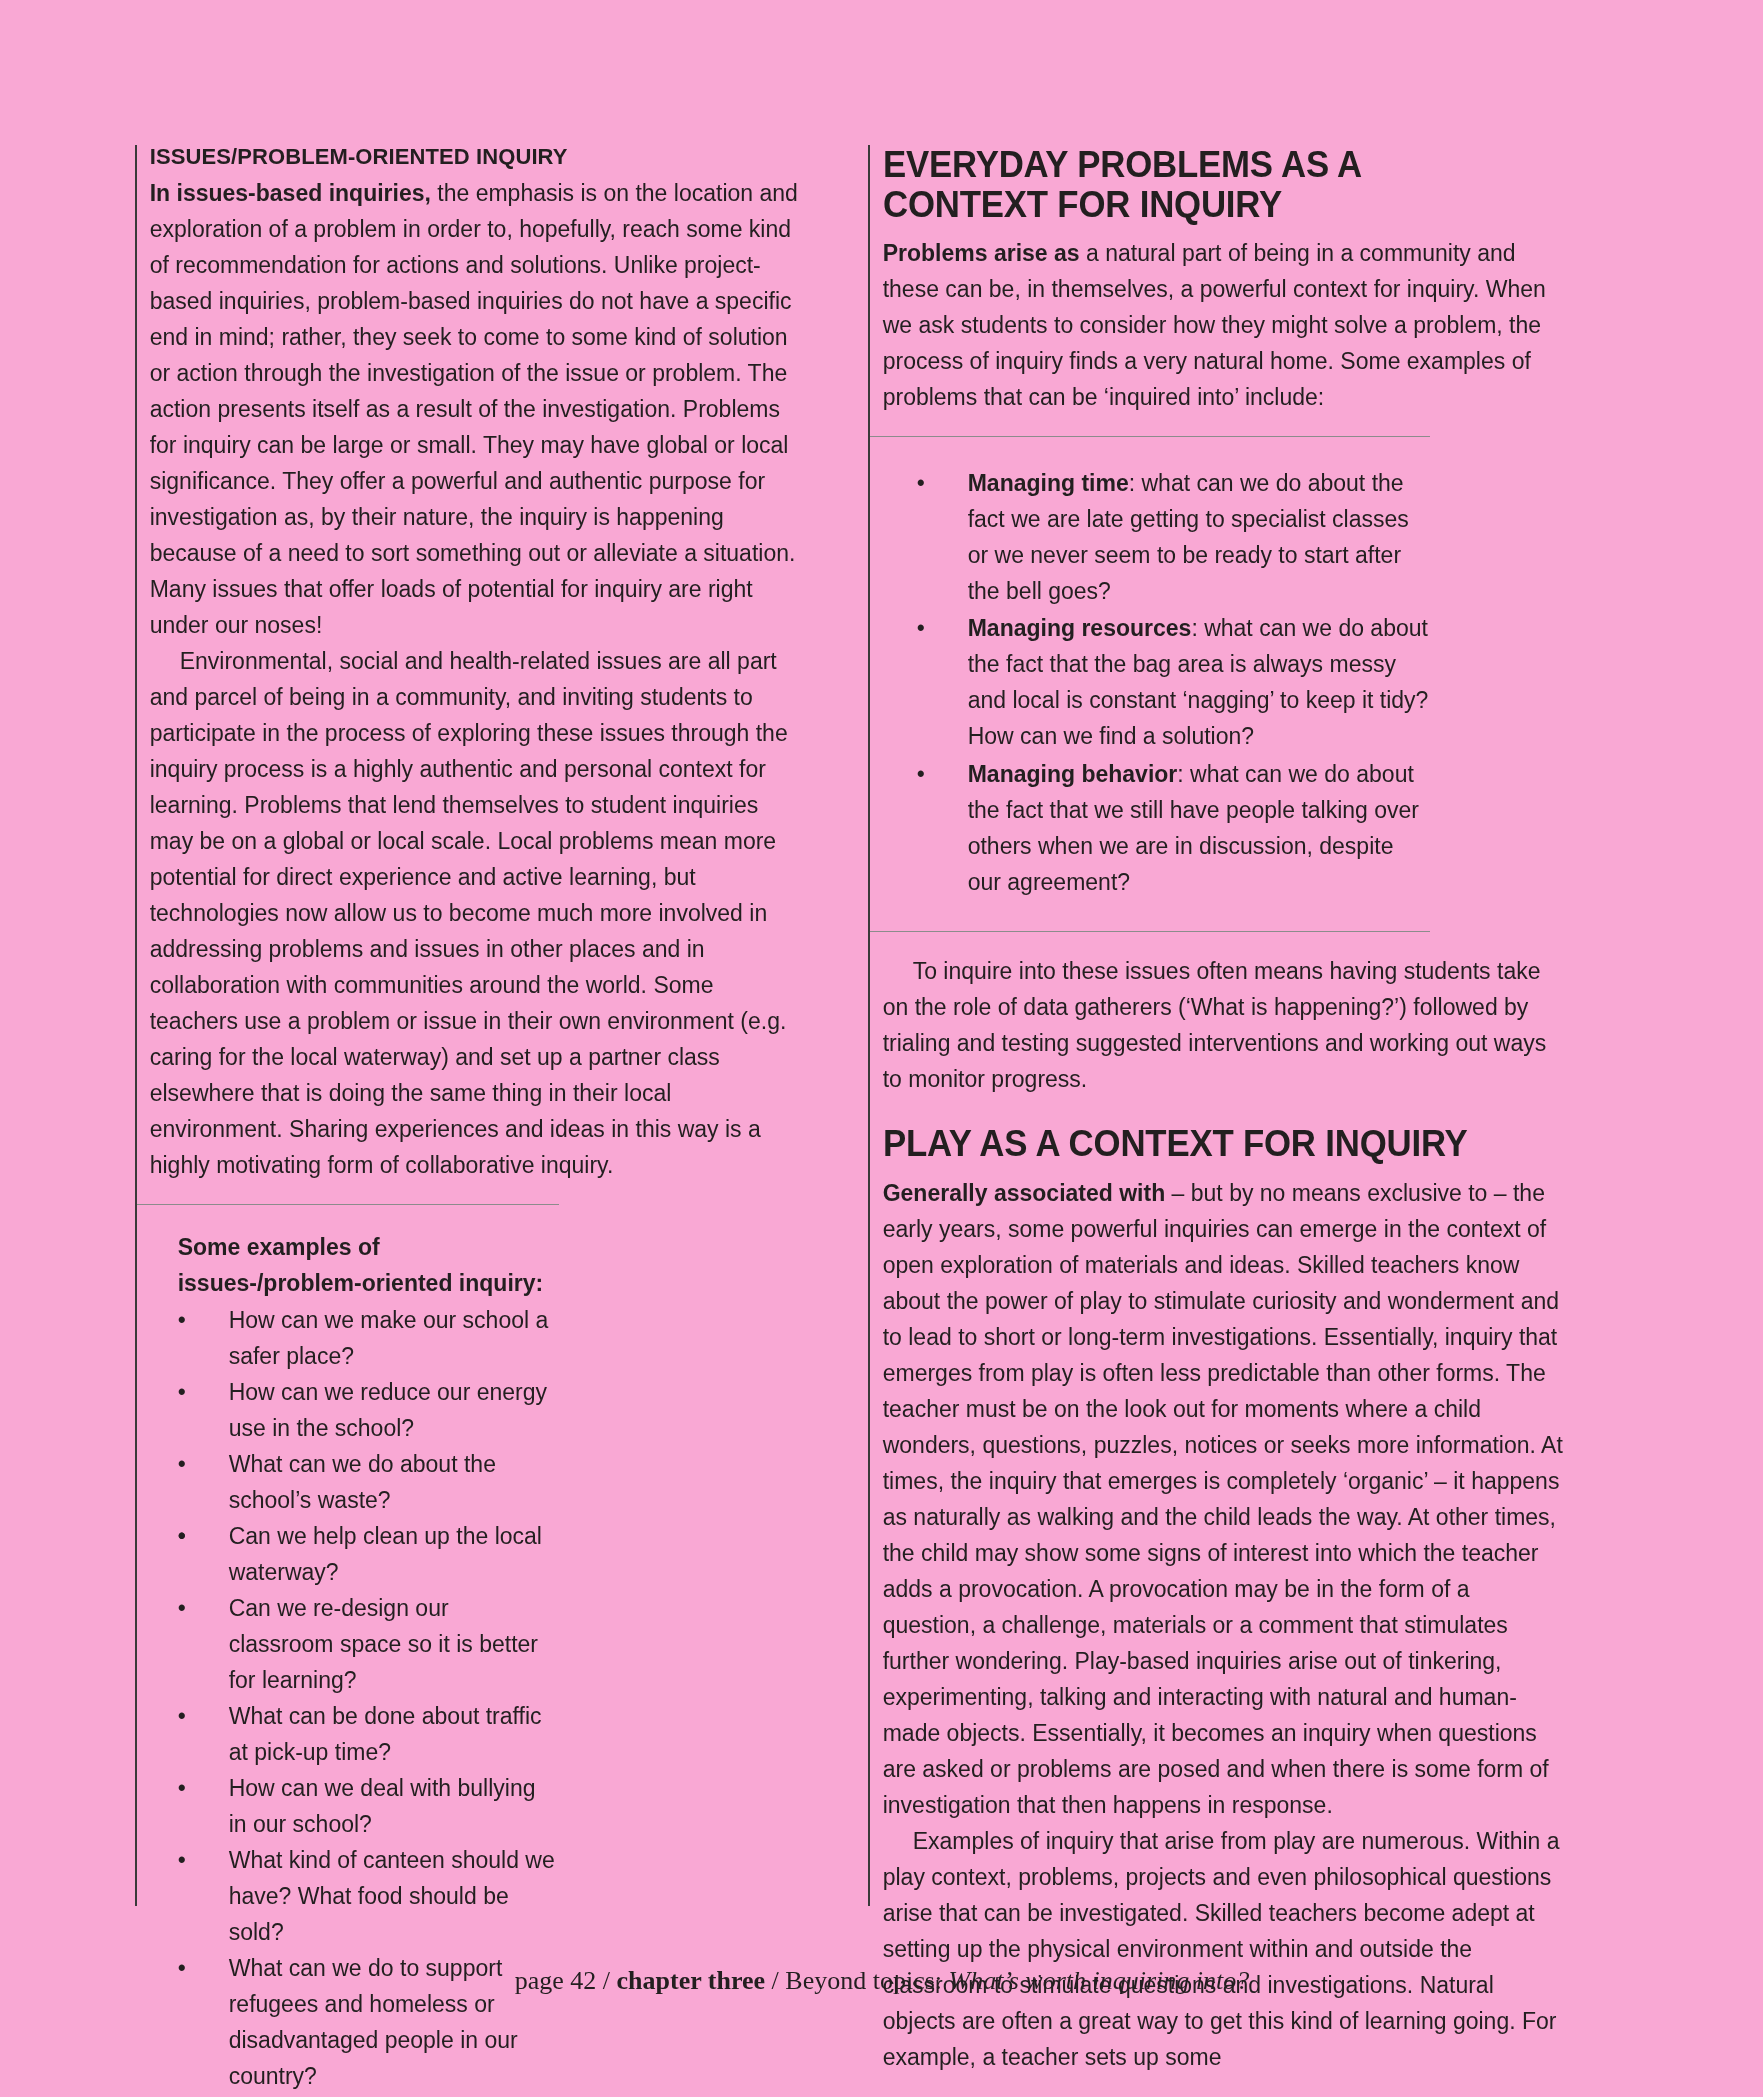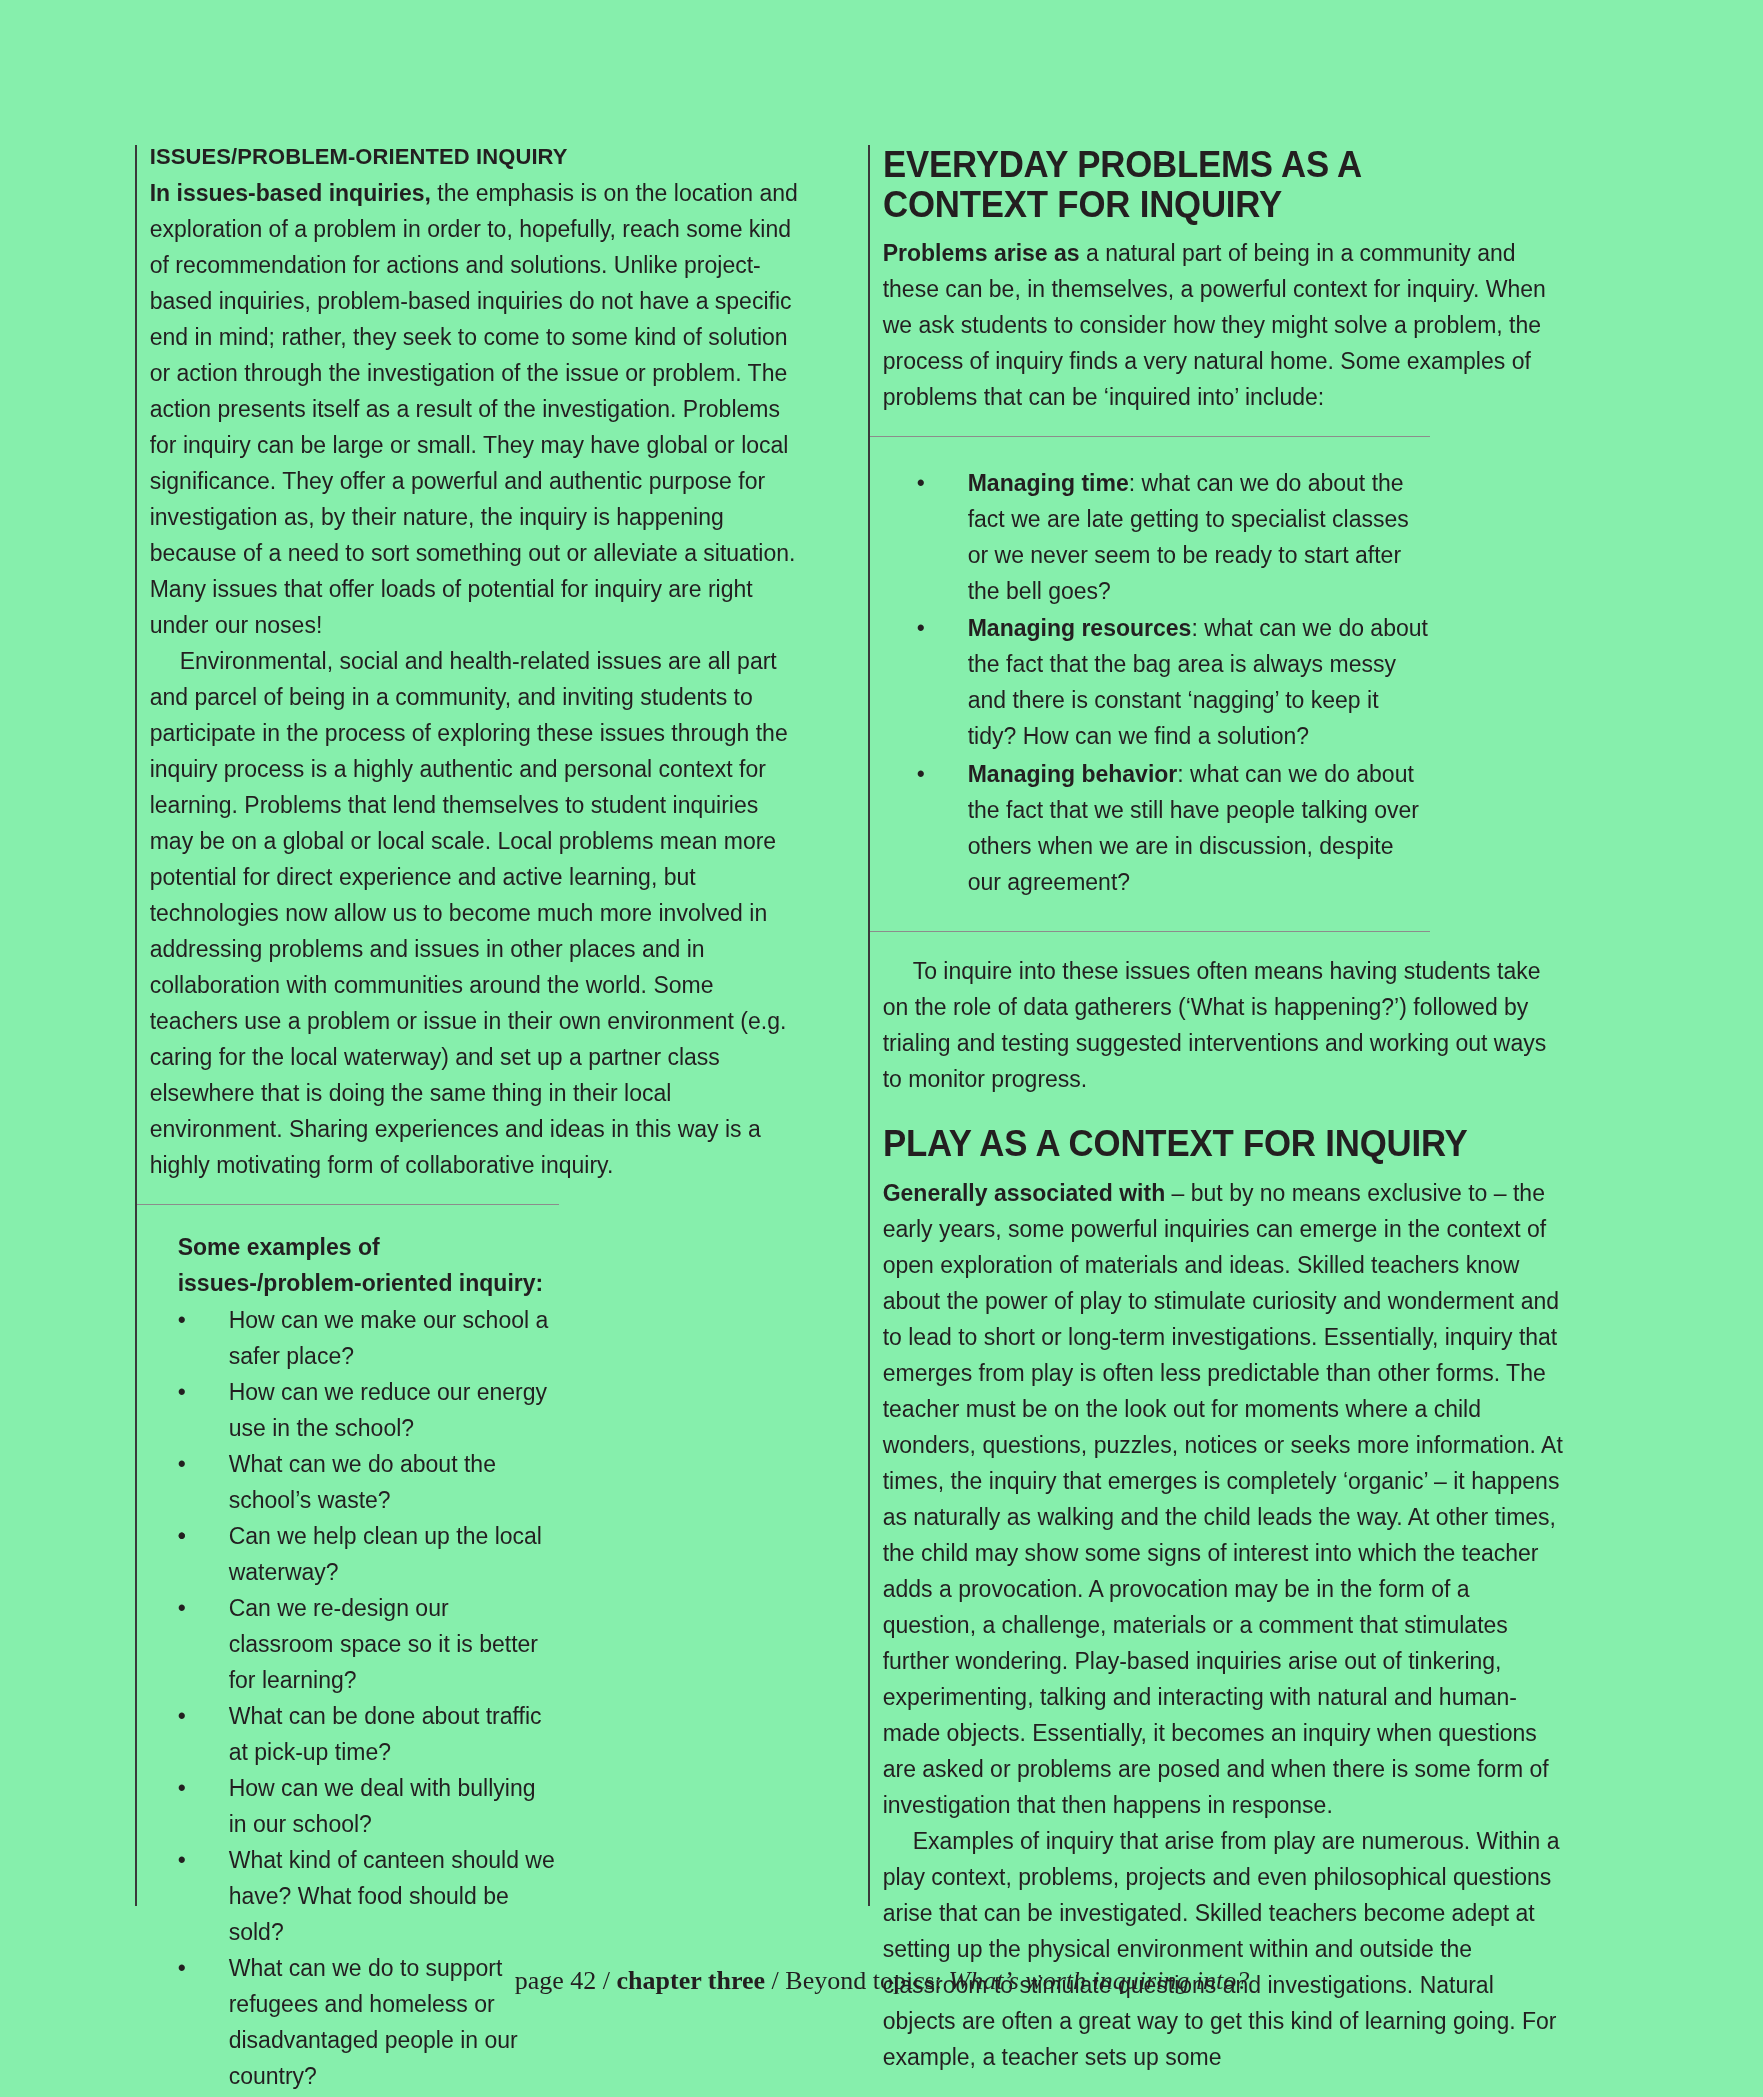--- a/index.html
+++ b/index.html
@@ -12,21 +12,21 @@
     height: 2097px;
     position: relative;
     font-family: "Liberation Sans", sans-serif;
     color: #231f20;
     -webkit-font-smoothing: antialiased;
   }
 
   .page {
     position: absolute;
     inset: 0;
-    background: #86efac;
+    background: #f9a8d4;
   }
 
   
   .col {
     position: absolute;
     top: 145px;
   }
   .col-left {
     left: 135px;
     width: 677px;
@@ -187,21 +187,21 @@
   <div class="col col-right">
     <div class="inner">
 
       <h2 class="section tight">EVERYDAY PROBLEMS AS A CONTEXT FOR INQUIRY</h2>
 
       <p class="body"><span class="lead">Problems arise as</span><span> a natural part of being in a community and these can be, in themselves, a powerful context for inquiry. When we ask students to consider how they might solve a problem, the process of inquiry finds a very natural home. Some examples of problems that can be ‘inquired into’ include:</span></p>
 
       <div class="problems-box">
         <ul class="bl">
           <li><span class="dot">•</span><b>Managing time</b><span>: what can we do about the fact we are late getting to specialist classes or we never seem to be ready to start after the bell goes?</span></li>
-          <li><span class="dot">•</span><b>Managing resources</b><span>: what can we do about the fact that the bag area is always messy and there is constant ‘nagging’ to keep it tidy? How can we find a solution?</span></li>
+          <li><span class="dot">•</span><b>Managing resources</b><span>: what can we do about the fact that the bag area is always messy and local is constant ‘nagging’ to keep it tidy? How can we find a solution?</span></li>
           <li><span class="dot">•</span><b>Managing behavior</b><span>: what can we do about the fact that we still have people talking over others when we are in discussion, despite our agreement?</span></li>
         </ul>
       </div>
 
       <p class="body indent" style="margin-top:21px;">To inquire into these issues often means having students take on the role of data gatherers (‘What is happening?’) followed by trialing and testing suggested interventions and working out ways to monitor progress.</p>
 
       <h2 class="section play">PLAY AS A CONTEXT FOR INQUIRY</h2>
 
       <p class="body"><span class="lead">Generally associated with</span><span> – but by no means exclusive to – the early years, some powerful inquiries can emerge in the context of open exploration of materials and ideas. Skilled teachers know about the power of play to stimulate curiosity and wonderment and to lead to short or long-term investigations. Essentially, inquiry that emerges from play is often less predictable than other forms. The teacher must be on the look out for moments where a child wonders, questions, puzzles, notices or seeks more information. At times, the inquiry that emerges is completely ‘organic’ – it happens as naturally as walking and the child leads the way. At other times, the child may show some signs of interest into which the teacher adds a provocation. A provocation may be in the form of a question, a challenge, materials or a comment that stimulates further wondering. Play-based inquiries arise out of tinkering, experimenting, talking and interacting with natural and human-made objects. Essentially, it becomes an inquiry when questions are asked or problems are posed and when there is some form of investigation that then happens in response.</span></p>
 

